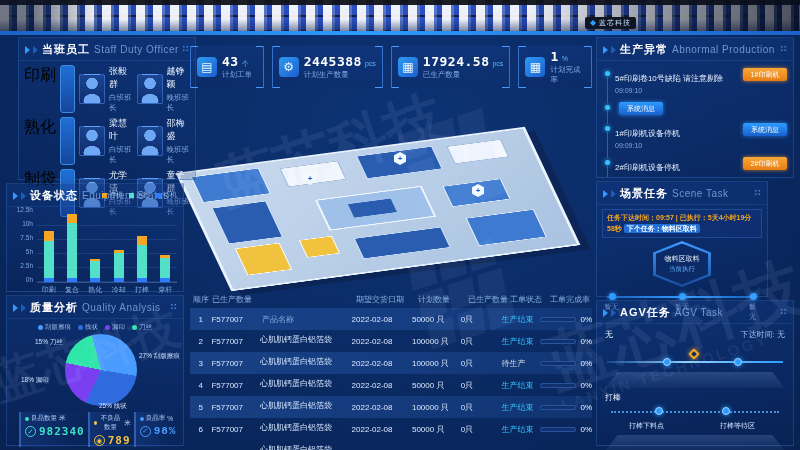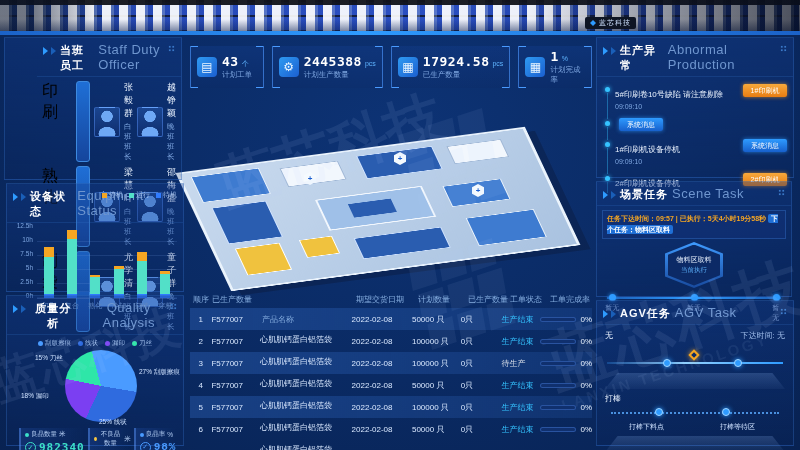--- a/index.html
+++ b/index.html
@@ -36,21 +36,21 @@
 
   
   .panel{position:absolute;background:linear-gradient(180deg, rgba(20,60,140,.38), rgba(10,36,92,.18));
     border:1px solid rgba(56,118,205,.32);z-index:4;}
   .phead{display:flex;align-items:baseline;gap:4px;padding:4px 6px 3px;position:relative;
     border-bottom:1px solid rgba(56,118,205,.22);}
   .tri{position:relative;top:1px;width:0;height:0;border-top:4px solid transparent;border-bottom:4px solid transparent;
     border-left:5px solid #2e9bff;display:inline-block;}
   .tri + .tri{border-left-color:#1a5fb8;margin-left:-1px;}
   .ptitle{font-size:11px;font-weight:bold;color:#fff;letter-spacing:1px;}
-  .psub{font-size:13px;color:#6f96cf;letter-spacing:.5px;}
+  .psub{font-size:10px;color:#6f96cf;letter-spacing:.5px;}
   .pdots{position:absolute;right:6px;top:7px;width:7px;height:7px;
     background:radial-gradient(circle,#3a78c8 1px,transparent 1.2px) 0 0/3.5px 3.5px;}
 
   
   .staff-body{padding:4px 5px;display:flex;flex-direction:column;gap:4px;}
   .staff-row{display:flex;gap:4px;align-items:stretch;}
   .staff-tag{width:15px;background:linear-gradient(180deg,#1f6fd6,#15459c);border:1px solid #3d8ae0;
     border-radius:3px;color:#dcecff;font-size:8px;display:flex;align-items:center;justify-content:center;
     writing-mode:vertical-rl;text-orientation:upright;letter-spacing:1px;}
   .member-card{flex:1;display:flex;gap:4px;align-items:center;}
@@ -236,21 +236,21 @@
       <i></i>
       <i></i>
       <i></i>
       <i></i>
       <i></i>
       <i></i>
       <i></i>
       <i></i>
     </div>
 
-  <div class="panel" style="left:4px;top:37px;width:178px;height:143px;padding-left:32px;">
+  <div class="panel" style="left:18px;top:37px;width:178px;height:143px;">
     <div class="phead">
       <i class="tri"></i>
         <i class="tri"></i>
       <span class="ptitle">当班员工</span>
       <span class="psub">Staff Duty Officer</span>
       <i class="pdots"></i>
     </div>
     <div class="staff-body">
         <div class="staff-row">印刷<div class="staff-tag"></div><div class="member-card">
       <div class="avatar"></div>
@@ -631,21 +631,21 @@
     <span class="ab-tag tag-blue">系统消息</span>
         </div>
         <div class="ab-item">
     <span class="ab-txt"><span class="ab-title">2#印刷机设备停机</span>
     </span>
     <span class="ab-tag tag-orange">2#印刷机</span>
         </div>
       </div>
   </div>
 
-  <div class="panel" style="left:596px;top:181px;width:196px;height:116px;">
+  <div class="panel" style="left:596px;top:181px;width:172px;height:116px;">
     <div class="phead">
       <i class="tri"></i>
         <i class="tri"></i>
       <span class="ptitle">场景任务</span>
       <span class="psub">Scene Task</span>
       <i class="pdots"></i>
     </div>
     <div class="sc-info">
       <span class="o">任务下达时间：09:57 | 已执行：5天4小时19分58秒</span>
       <span class="b">下个任务：物料区取料</span>

